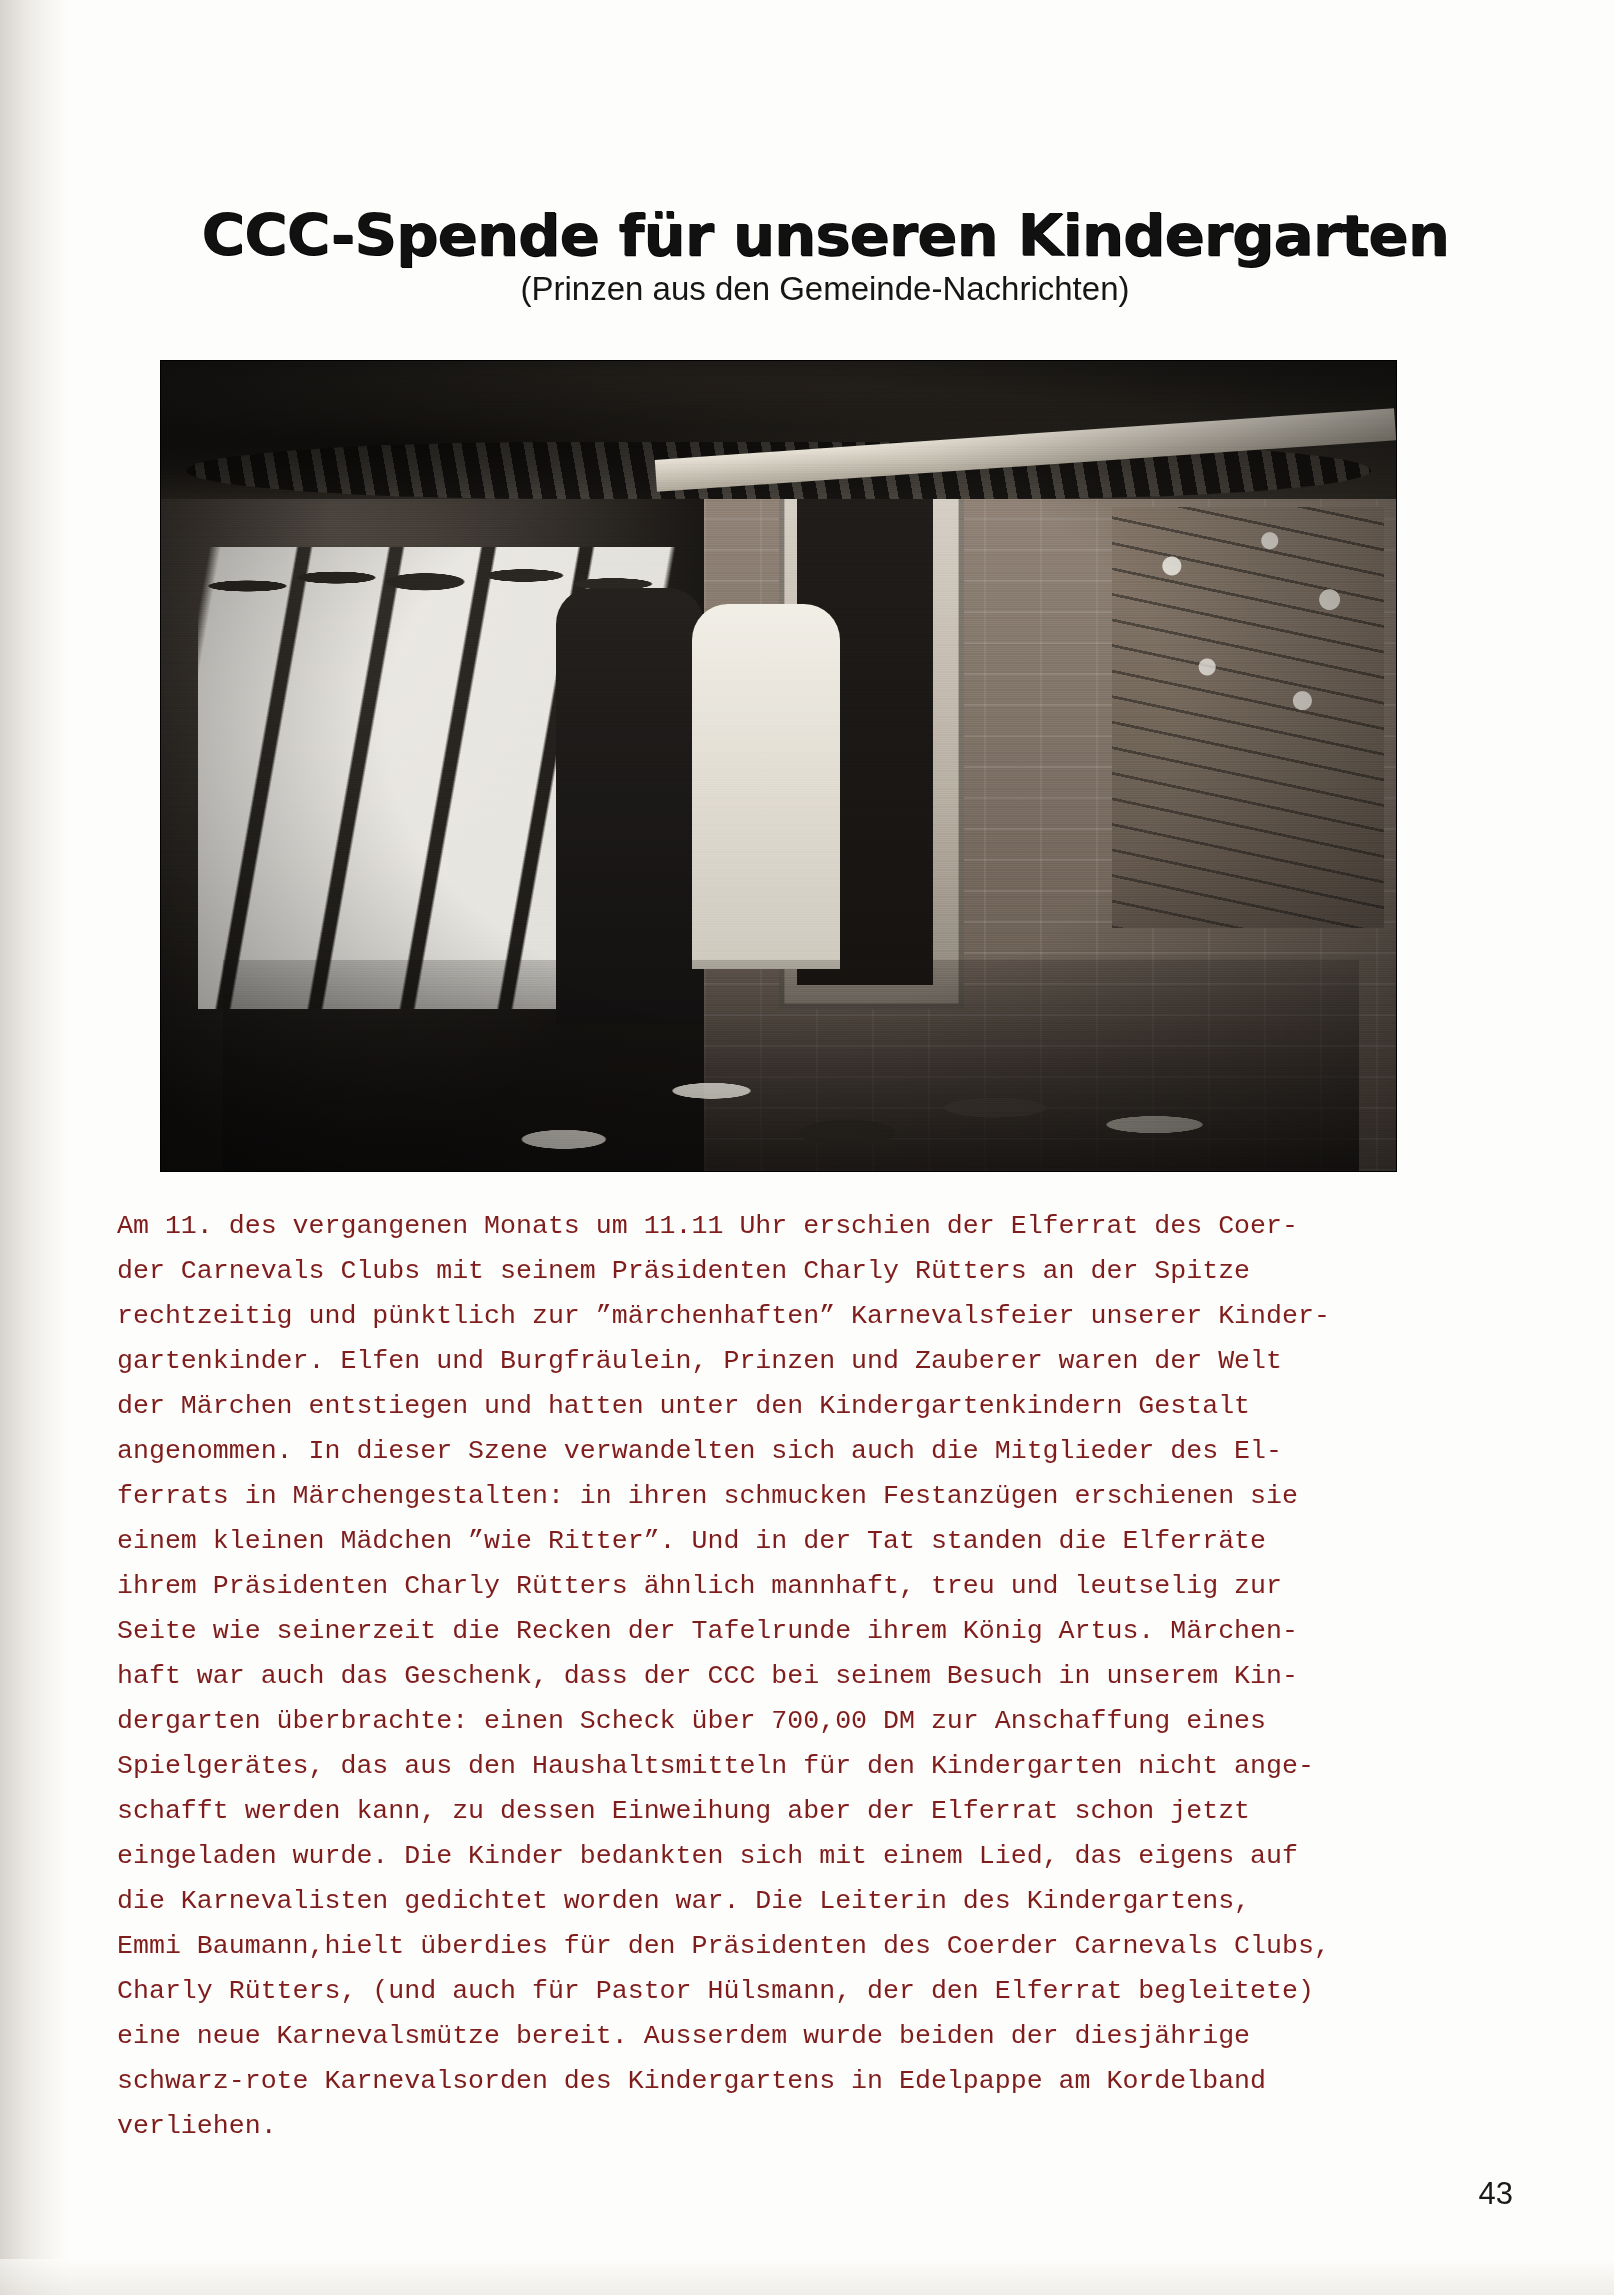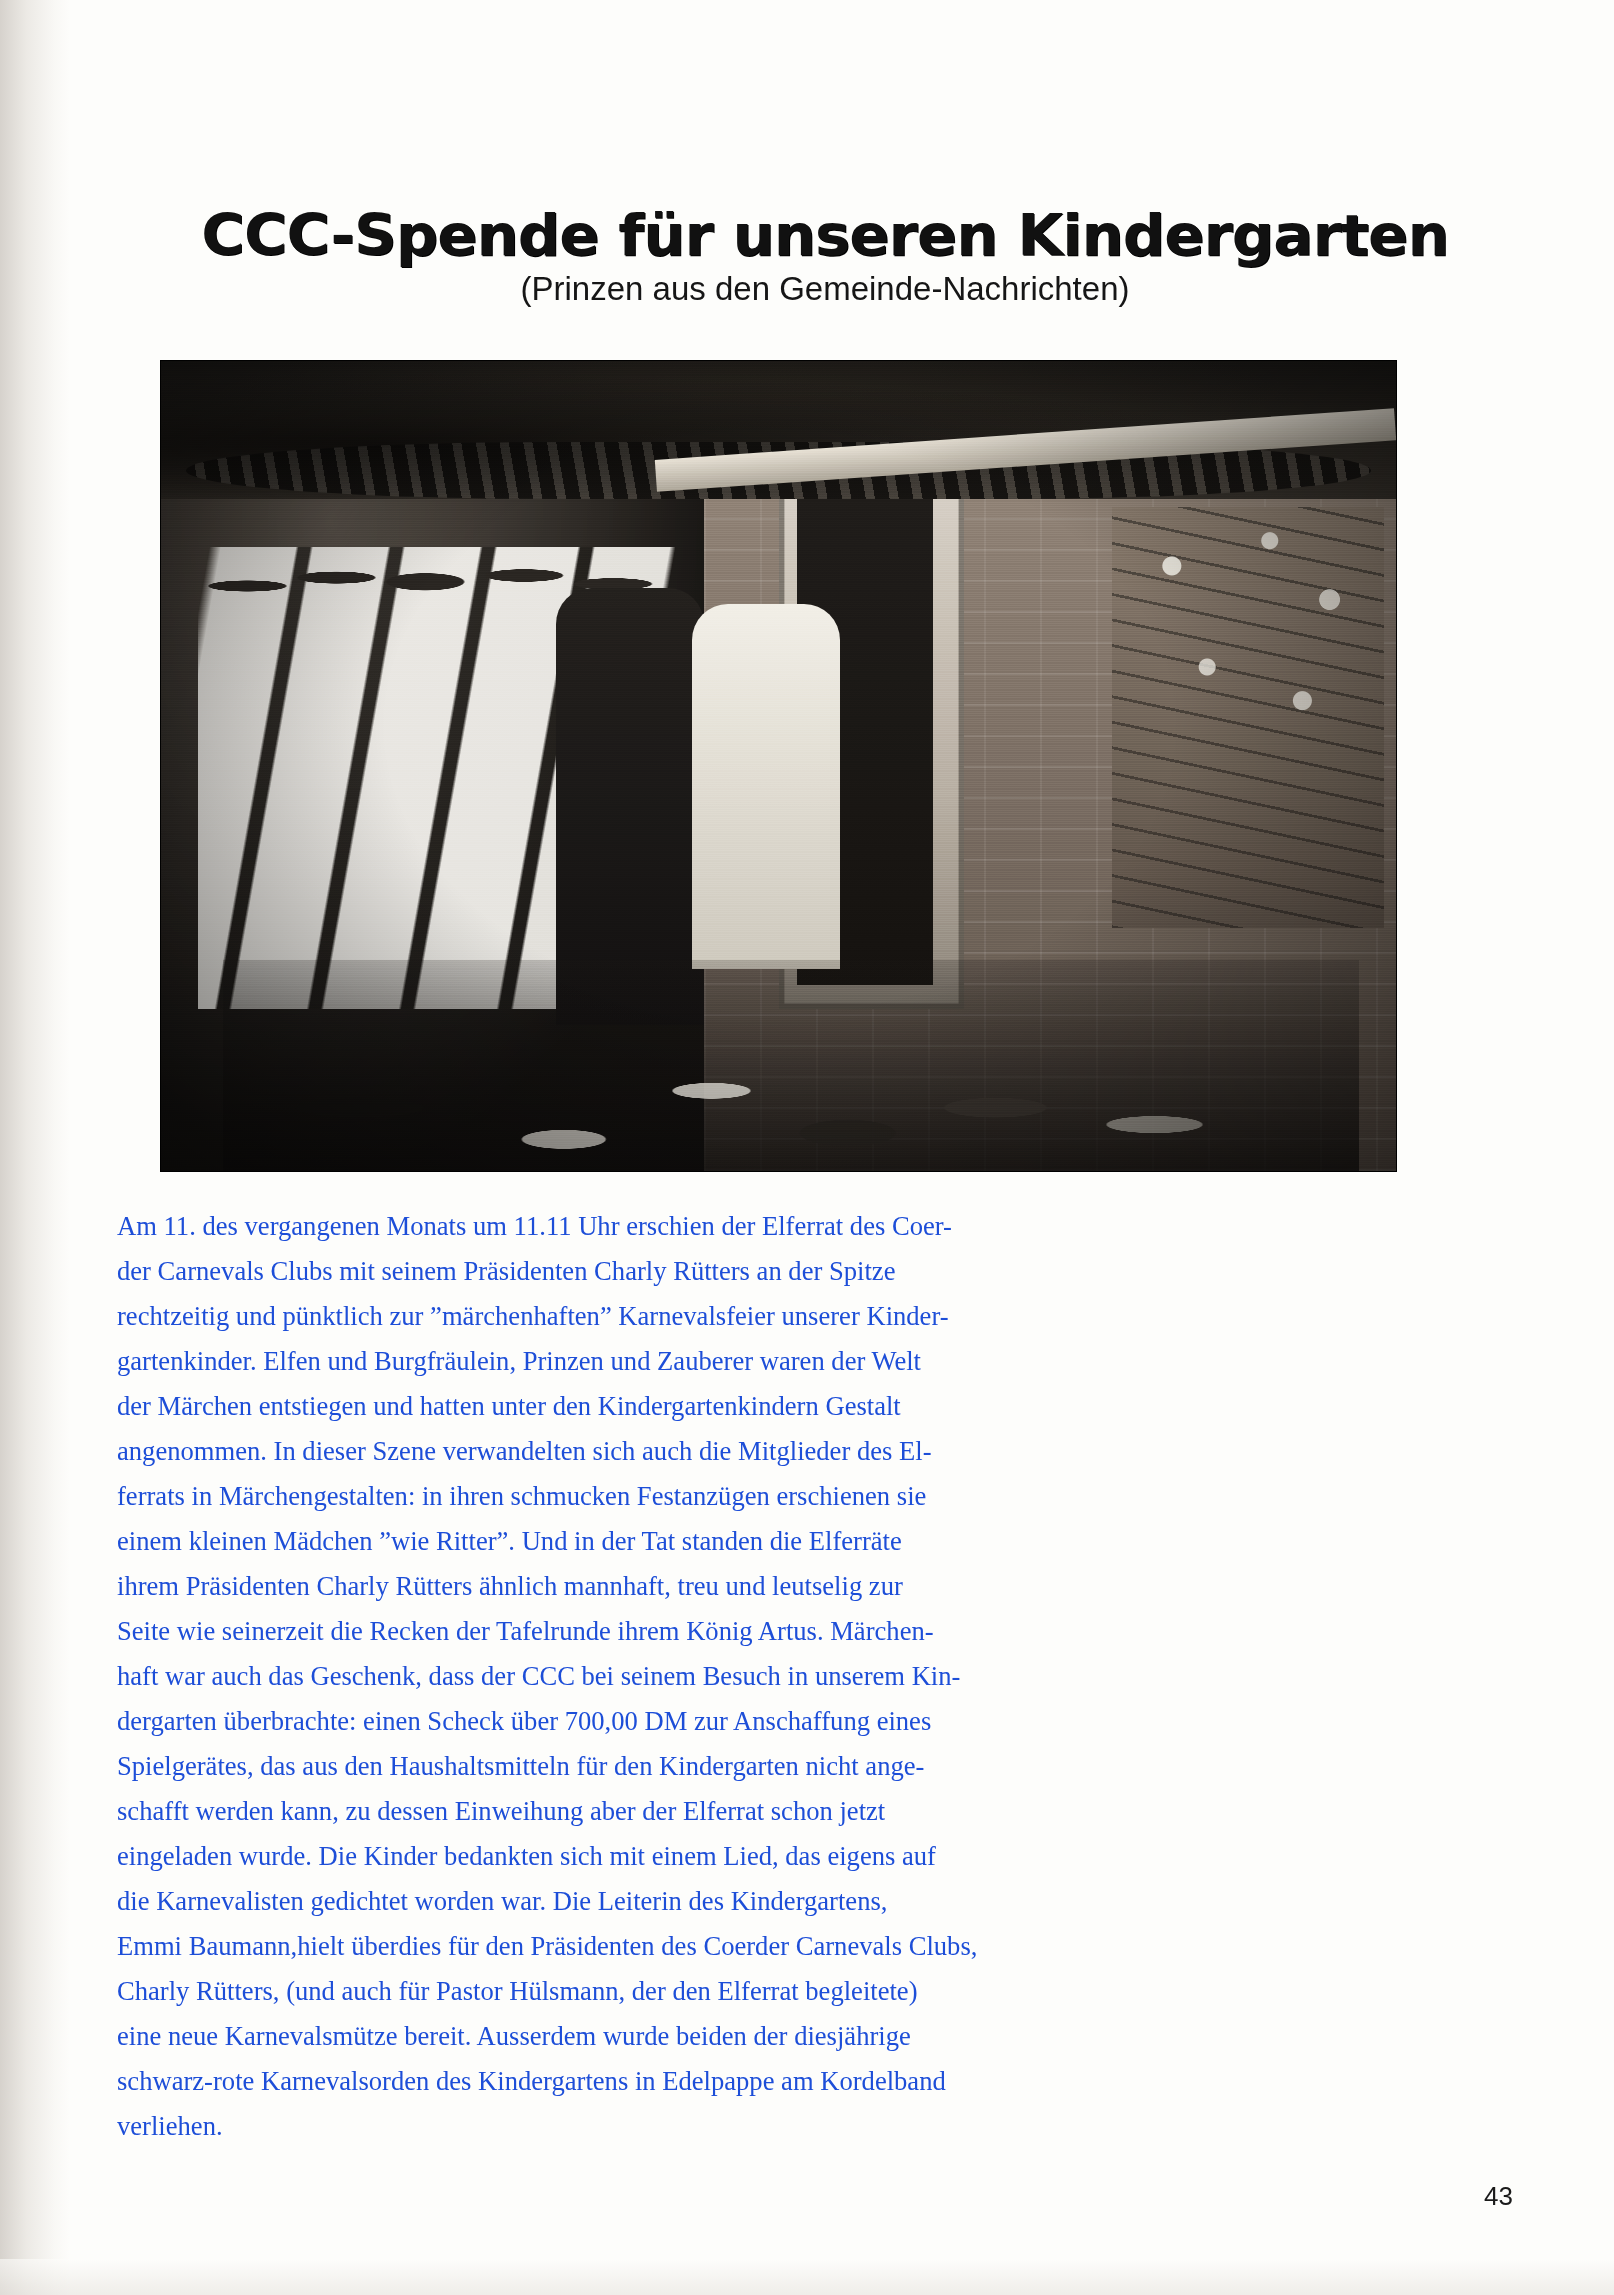--- a/index.html
+++ b/index.html
@@ -190,34 +190,34 @@
     inset: 0; width: 100%; height: 100%;
     background: radial-gradient(ellipse at 50% 45%, rgba(0,0,0,0) 45%, rgba(0,0,0,.55) 100%);
   }
 
   
   .body-text {
     position: absolute;
     left: 117px;
     top: 1204px;
     width: 1368px;
-    font-family: Liberation Serif, serif;
+    font-family: Liberation Mono, monospace;
     font-size: 26.6px;
     line-height: 45px;
-    color: #1d4ed8;
+    color: #7f1d1d;
     letter-spacing: 0px;
     white-space: pre-wrap;
   }
 
   .page-number {
     position: absolute;
     right: 137px;
     bottom: 83px;
     font-family: "Liberation Sans", sans-serif;
-    font-size: 26px;
+    font-size: 31px;
     color: #1a1a1a;
   }
 </style>
 </head>
 <body>
 
 <div class="page"></div>
 <div class="scan-edge-left"></div>
 <div class="scan-edge-bottom"></div>
 

